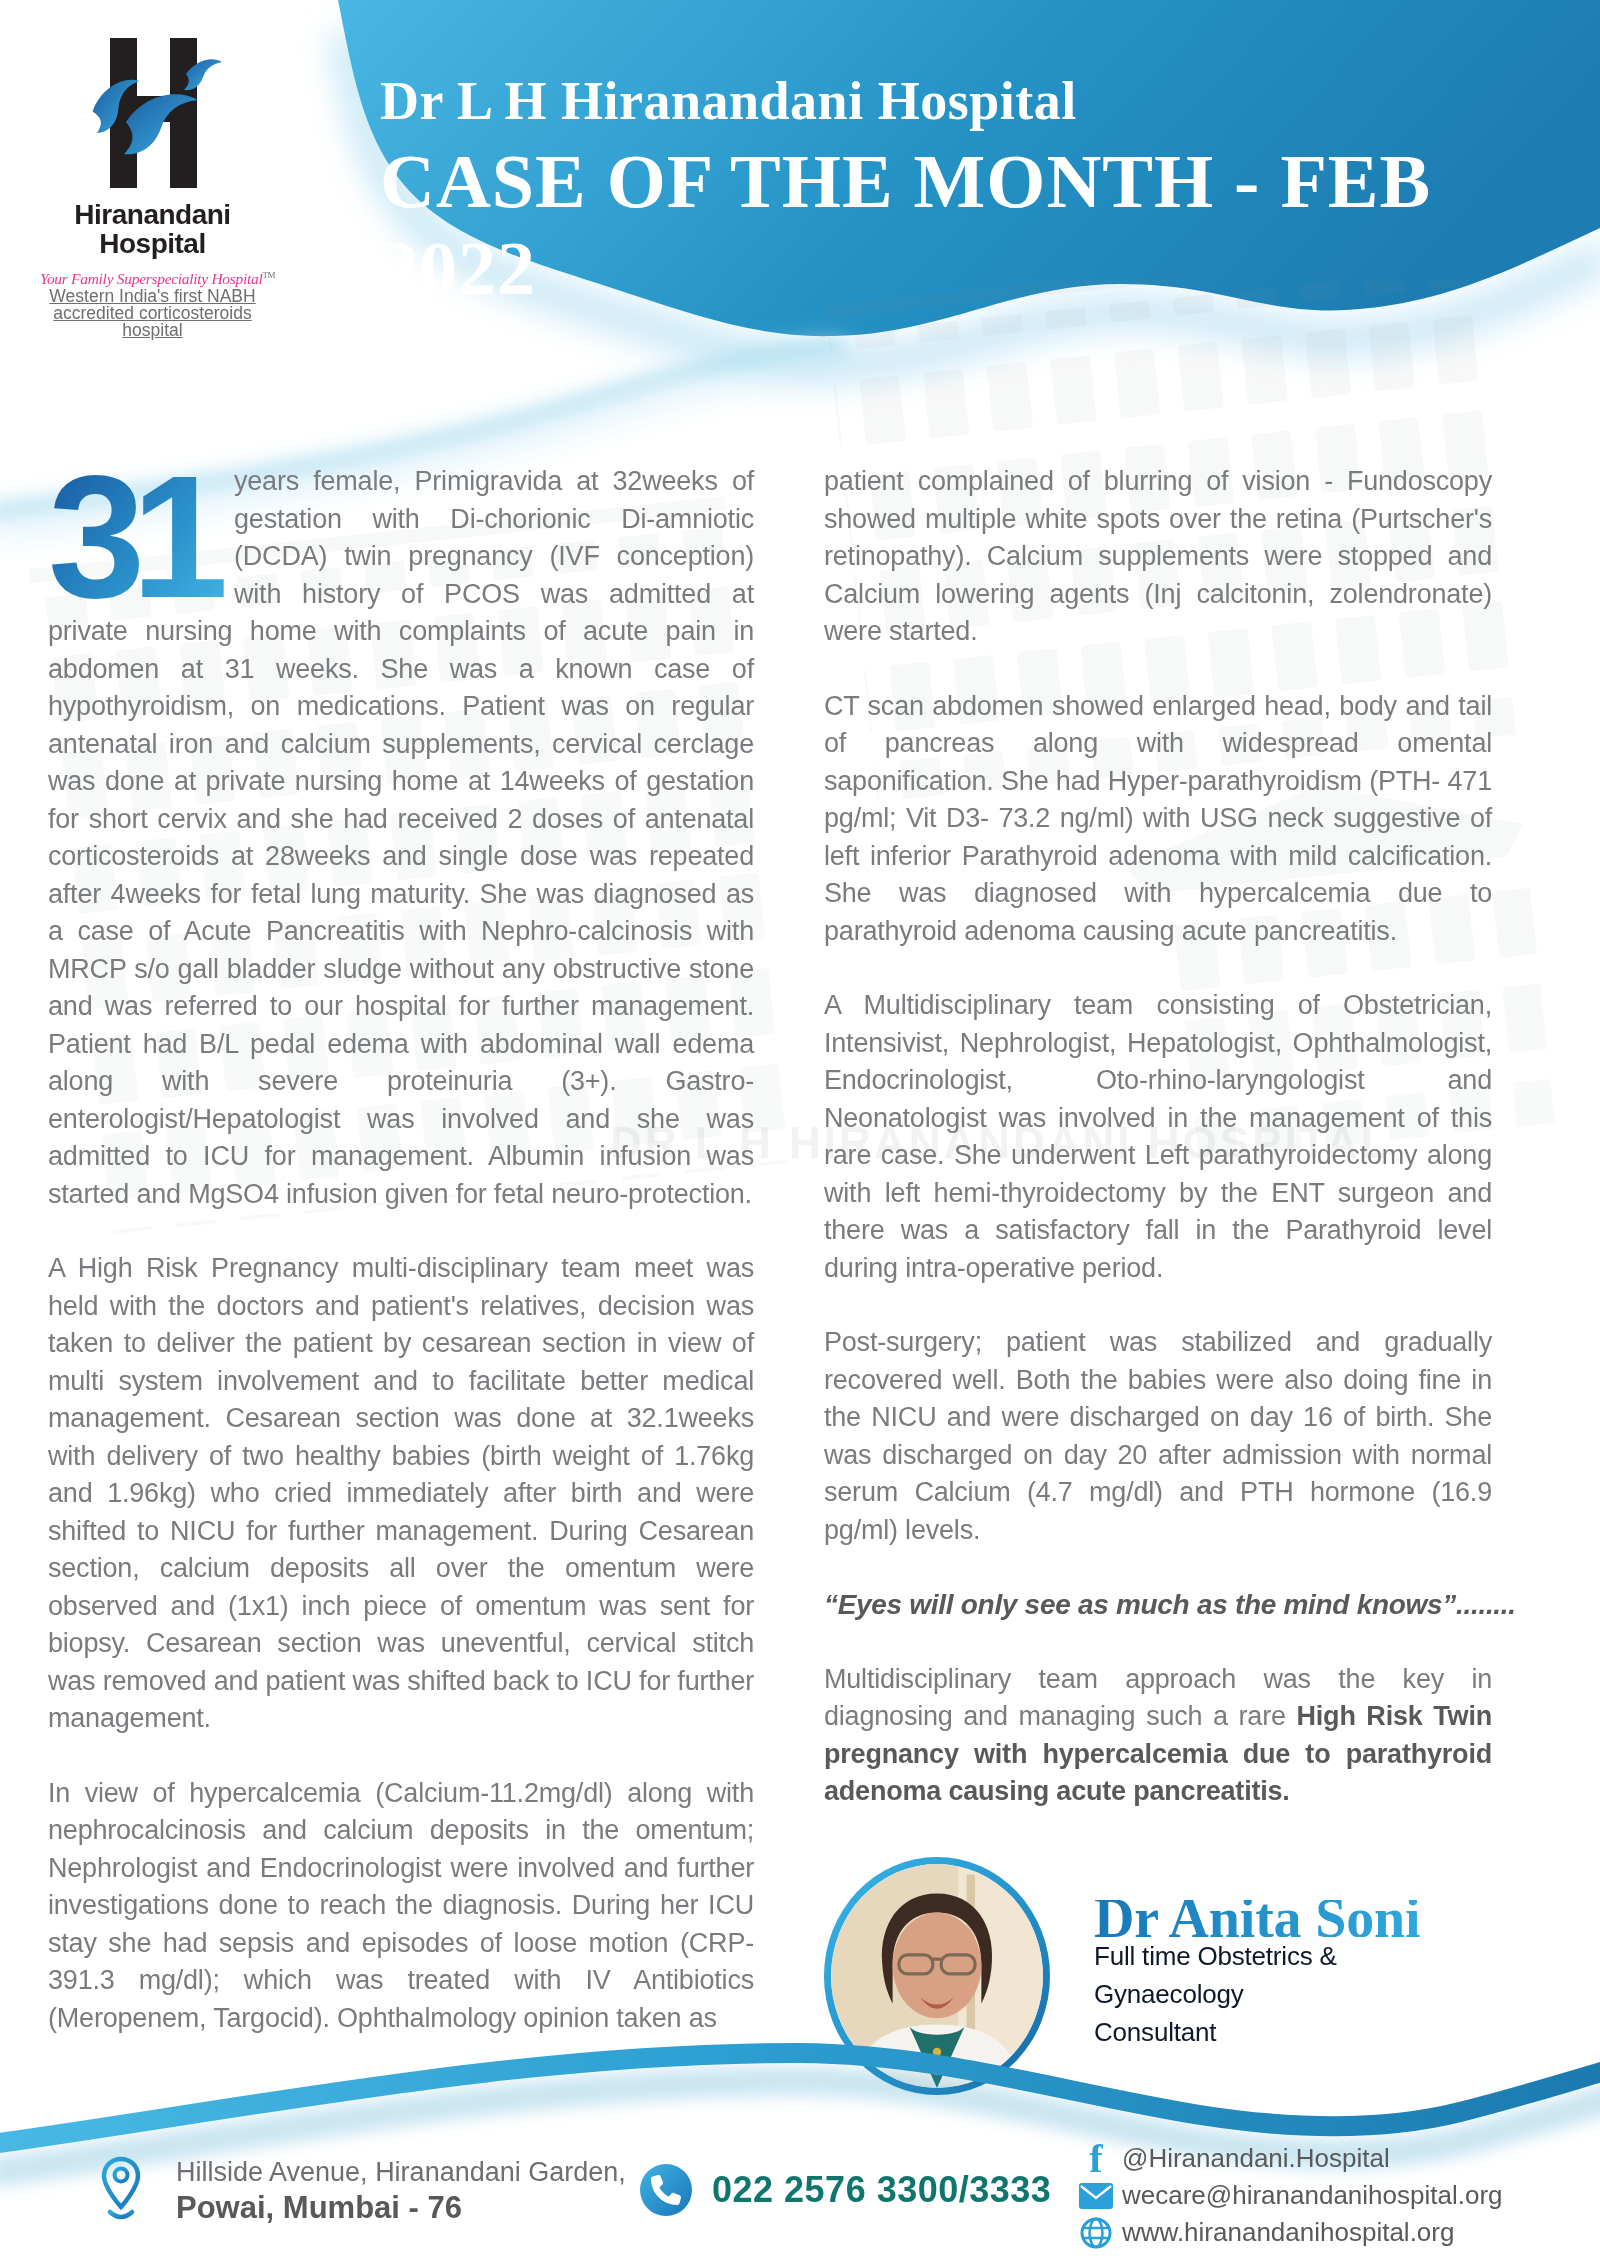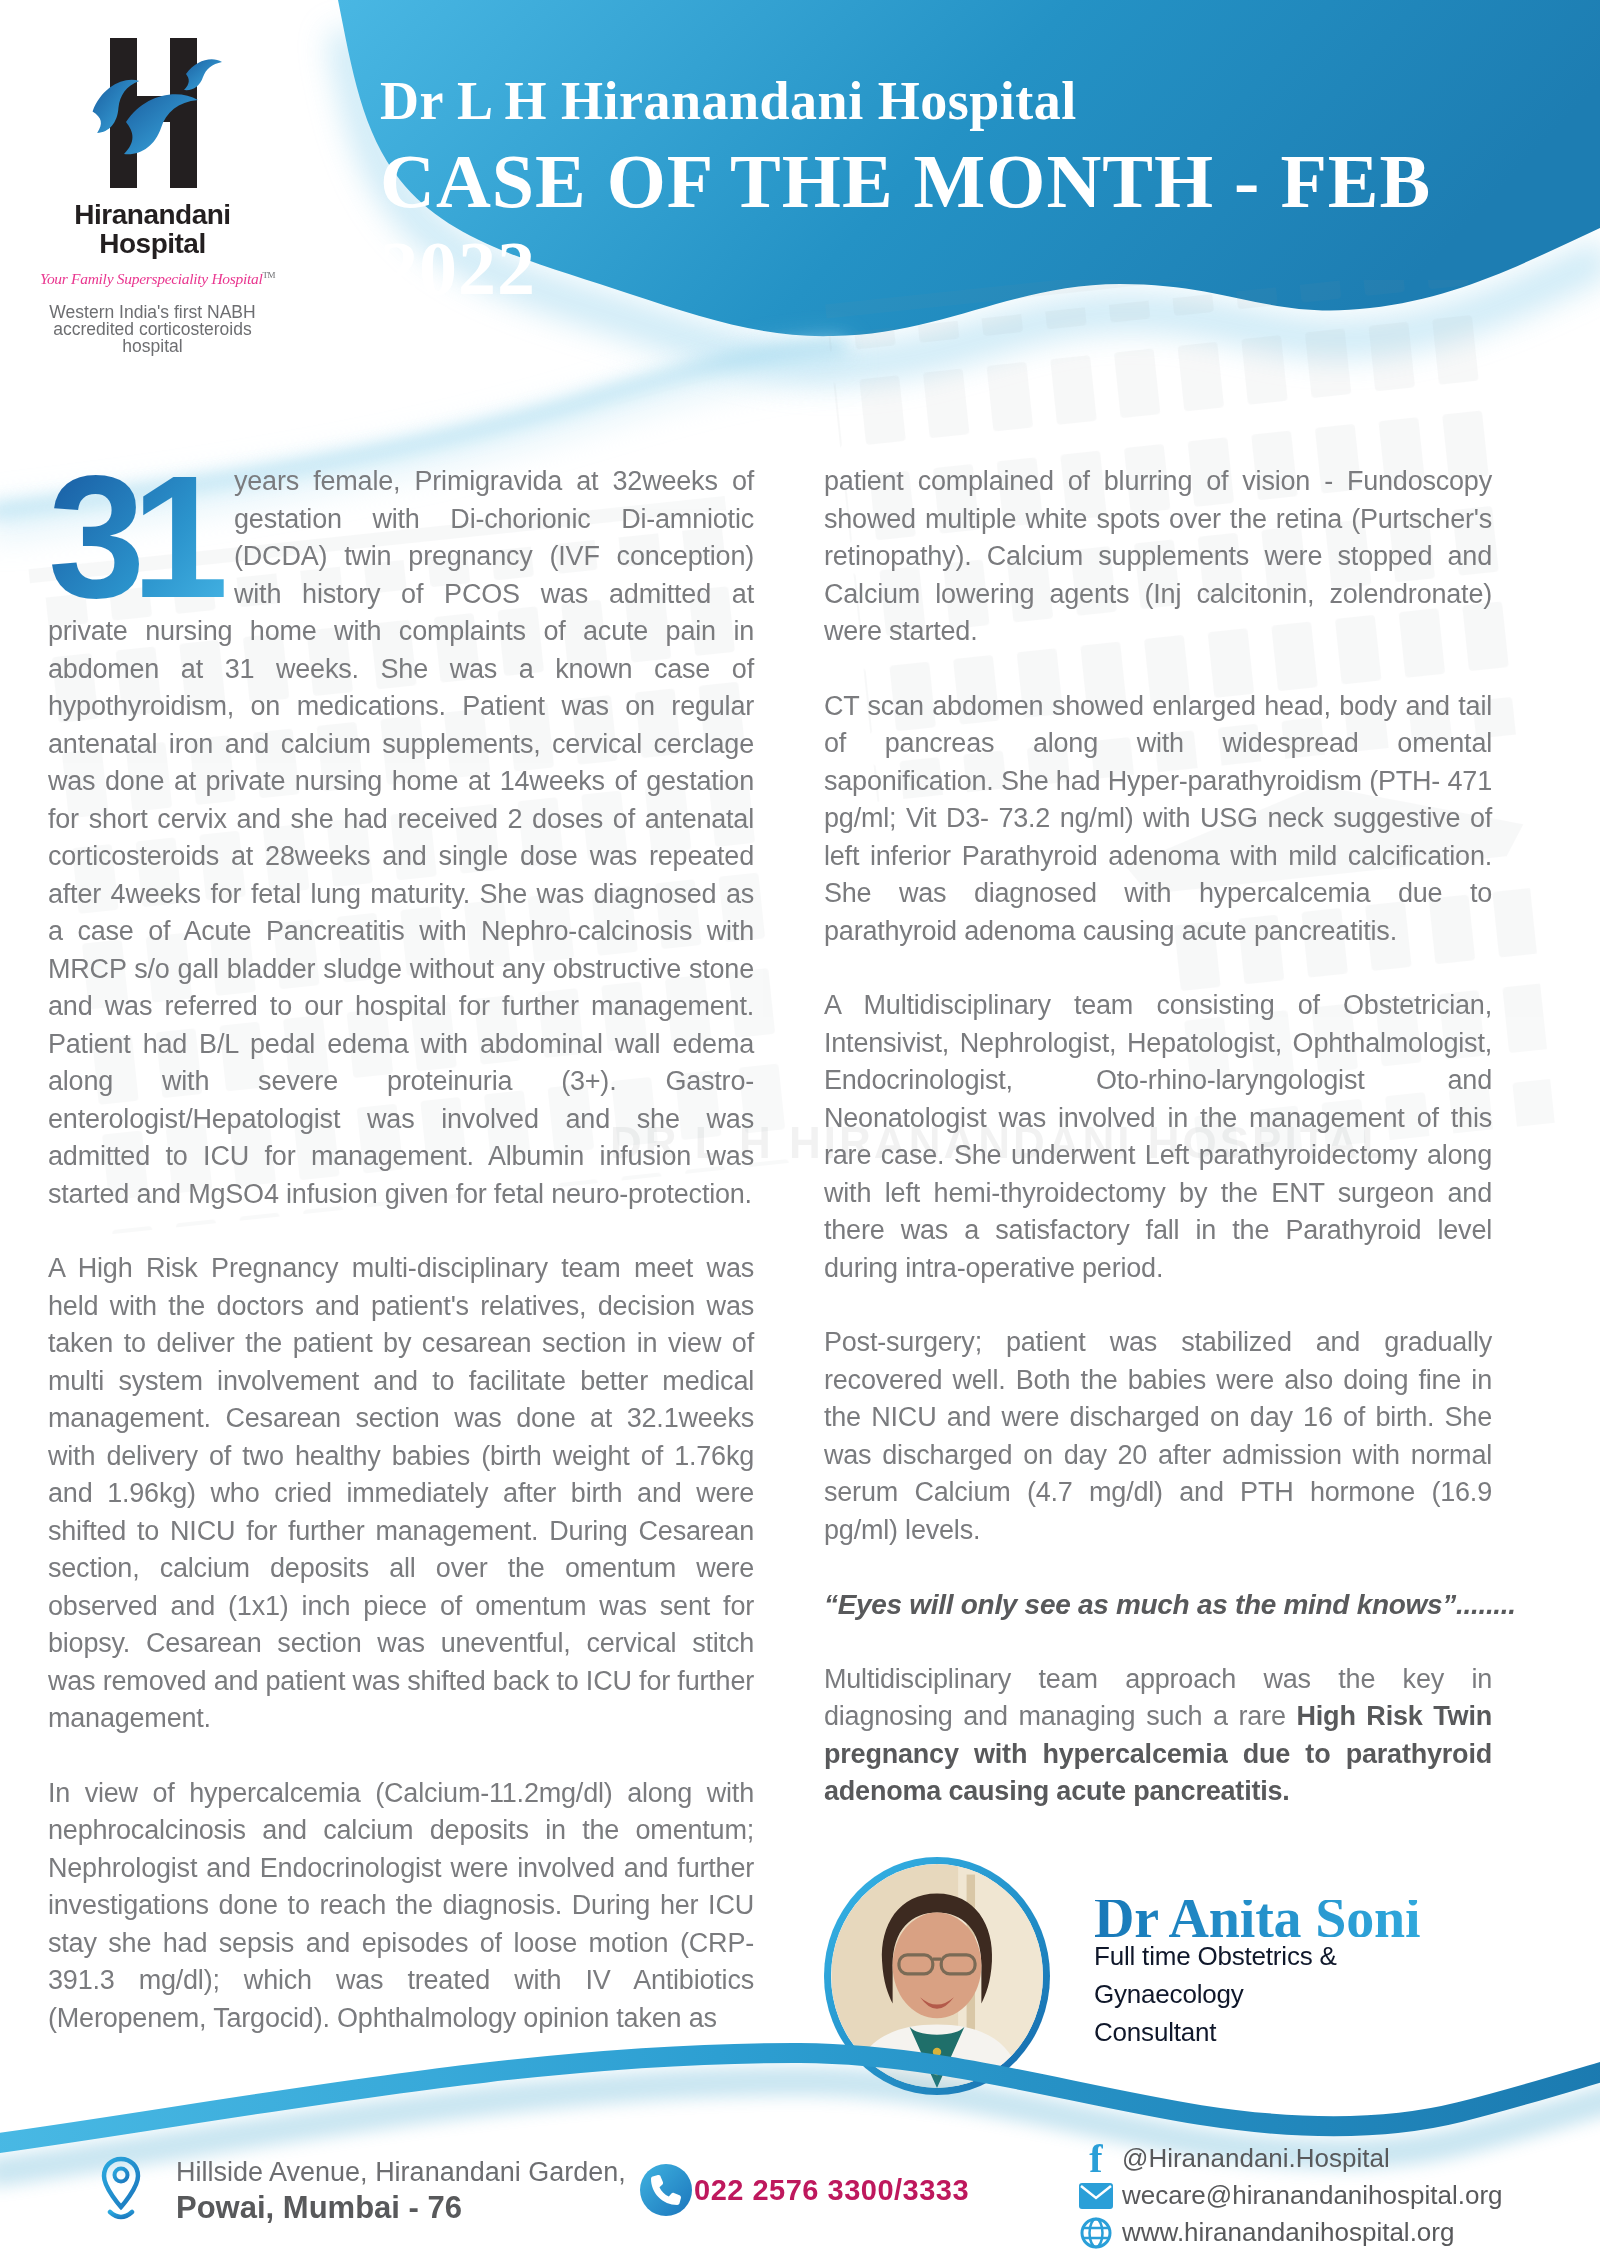--- a/index.html
+++ b/index.html
@@ -7,21 +7,21 @@
         font-family:"Liberation Sans",sans-serif;margin:0 auto;}
   svg{display:block}
   
   .hdr-svg{position:absolute;top:0;left:0;}
   .logo{position:absolute;left:40px;top:36px;width:225px;text-align:center;}
   .logo-mark{margin:0 auto;}
   .logo-name{font-weight:bold;color:#231f20;font-size:28px;line-height:29px;letter-spacing:-0.5px;margin-top:6px;}
   .logo-tag{font-family:"Liberation Serif",serif;font-style:italic;color:#e9368f;font-size:15.5px;
             letter-spacing:-0.3px;margin-top:12px;white-space:nowrap;}
   .logo-tag sup{font-size:9px;color:#6d6e71;font-style:normal;}
-  .logo-nabh{color:#6d6e71;font-size:17.5px;line-height:17px;margin-top:16px;}
+  .logo-nabh{color:#6d6e71;font-size:17.5px;line-height:17px;text-decoration:underline;}
   .title-block{position:absolute;left:380px;top:70px;color:#ffffff;font-family:"Liberation Serif",serif;}
   .title-main{font-size:54px;font-weight:bold;letter-spacing:0.5px;}
   .title-sub{font-size:76px;font-weight:bold;letter-spacing:1px;margin-top:6px;}
   
   .wm{position:absolute;left:0;top:280px;pointer-events:none;}
   .wm-text{position:absolute;left:610px;top:1118px;font-size:44px;font-weight:bold;color:#84888c;
            opacity:0.10;letter-spacing:3px;pointer-events:none;white-space:nowrap;}
   
   .col{position:absolute;top:463px;color:#7a7b7e;font-size:27px;line-height:37.5px;text-align:justify;
        letter-spacing:-0.2px;}
@@ -46,21 +46,21 @@
             background:linear-gradient(90deg,#1878b8 0%,#36b3e4 100%);
             -webkit-background-clip:text;background-clip:text;color:transparent;}
   .doc-role{color:#0f172a;font-size:26px;line-height:38px;}
   
   .ftr-svg{position:absolute;left:0;top:1960px;}
   .addr-pin{position:absolute;left:100px;top:2156px;}
   .addr{position:absolute;left:176px;top:2156px;}
   .addr-1{color:#6d6e71;font-size:27px;line-height:33px;}
   .addr-2{color:#58595b;font-size:31px;font-weight:bold;line-height:37px;}
   .phone{position:absolute;left:638px;top:2162px;display:flex;align-items:center;}
-  .phone-num{color:#be185d;font-size:29px;font-weight:bold;letter-spacing:0.5px;}
+  .phone-num{margin-left:18px;color:#0f766e;font-size:36px;font-weight:bold;letter-spacing:0.5px;}
   .social{position:absolute;left:1076px;top:2140px;}
   .social-row{display:flex;align-items:center;height:37px;}
   .social-ic{width:40px;display:flex;justify-content:center;}
   .social-txt{color:#58595b;font-size:26px;margin-left:6px;}
   .fb-f{font-family:"Liberation Serif",serif;font-weight:bold;font-size:40px;color:#2a9fd8;line-height:30px;}
 </style>
 </head>
 <body>
 
 <div class="page">

